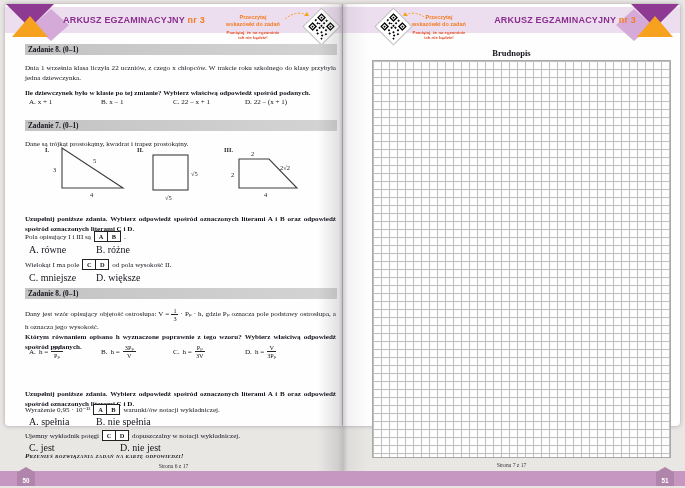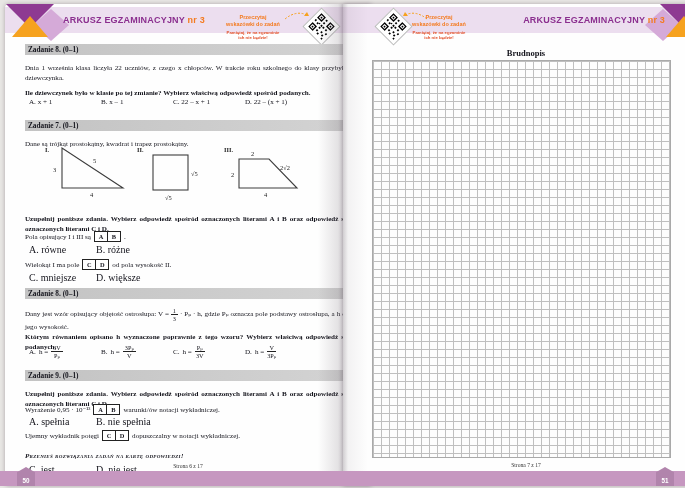--- a/index.html
+++ b/index.html
@@ -1,18 +1,18 @@
 <!DOCTYPE html>
 <html><head>
 <meta charset="utf-8">
 <style>
   html,body{margin:0;padding:0;}
   .stage{position:relative;width:685px;height:488px;background:#e8e7e4;overflow:hidden;
          font-family:"Liberation Serif","DejaVu Serif",serif;color:#15151d;}
-  .page{position:absolute;top:4px;width:337px;height:482px;background:#fefefe;box-shadow:0 0 4px rgba(60,40,60,.35);padding-left:29px;}
+  .page{position:absolute;top:4px;width:337px;height:422px;background:#fefefe;box-shadow:0 0 4px rgba(60,40,60,.35);}
   .page.left{left:5px;border-radius:4px 0 0 4px;}
   .page.right{left:343px;border-radius:0 4px 4px 0;}
   .band{position:absolute;left:0;top:3px;width:100%;height:26px;background:#ecdeef;}
   .corner{position:absolute;top:-1px;pointer-events:none;}
   .title{position:absolute;top:11px;font-family:"Liberation Sans","DejaVu Sans",sans-serif;
          font-weight:bold;font-size:9px;letter-spacing:.2px;color:#8b2f8f;white-space:nowrap;}
   .title .nr{color:#f47b20;}
   .qrnote{position:absolute;text-align:center;font-family:"Liberation Sans","DejaVu Sans",sans-serif;}
   .qrnote .l{font-weight:bold;font-size:5.5px;color:#f47b20;line-height:1.25;}
   .qrnote .s{font-size:4.3px;color:#e2502a;line-height:1.25;margin-top:2px;font-weight:bold;}
@@ -207,21 +207,20 @@
       <span class="ansitem">
         <span>D.</span>
         <span>h =</span>
         <span class="frac">
             <span class="fn">V</span>
             <span>3Pₚ</span>
           </span>
       </span>
     </div>
 
-    <div class="taskbar" style="top:366px;">Zadanie 9. (0–1)</div>
     <p class="p b" style="top:378px;">Uzupełnij poniższe zdania. Wybierz odpowiedź spośród oznaczonych literami A i B oraz odpowiedź spośród oznaczonych literami C i D.</p>
     <div class="stline" style="top:400px;">
       <span>Wyrażenie 0,95 · 10⁻¹³</span>
       <span class="chbox">
         <span>A</span>
         <span>B</span>
       </span>
       <span>warunki/ów notacji wykładniczej.</span>
     </div>
     <div class="optrow" style="top:412px;">
@@ -229,21 +228,21 @@
       <span>B. nie spełnia</span>
     </div>
     <div class="stline" style="top:426px;">
       <span>Ujemny wykładnik potęgi</span>
       <span class="chbox">
         <span>C</span>
         <span>D</span>
       </span>
       <span>dopuszczalny w notacji wykładniczej.</span>
     </div>
-    <div class="optrow" style="top:460px;">
+    <div class="optrow" style="top:438px;gap:24px;">
       <span>C. jest</span>
       <span>D. nie jest</span>
     </div>
 
     <div class="transfer" style="top:448px;">Przenieś rozwiązania zadań na kartę odpowiedzi!</div>
     <div class="pagelabel" style="top:459px;">Strona 6 z 17</div>
   </div>
 
   <div class="page right">
     <div class="band"></div>

